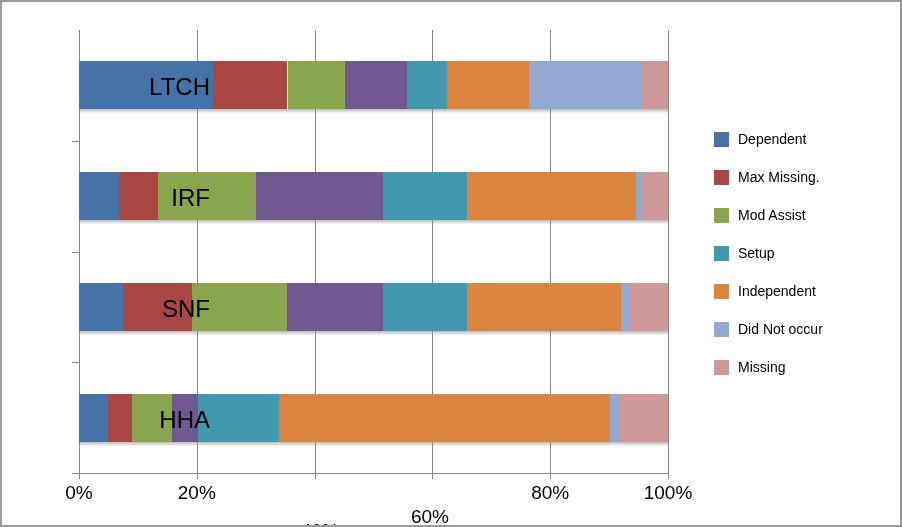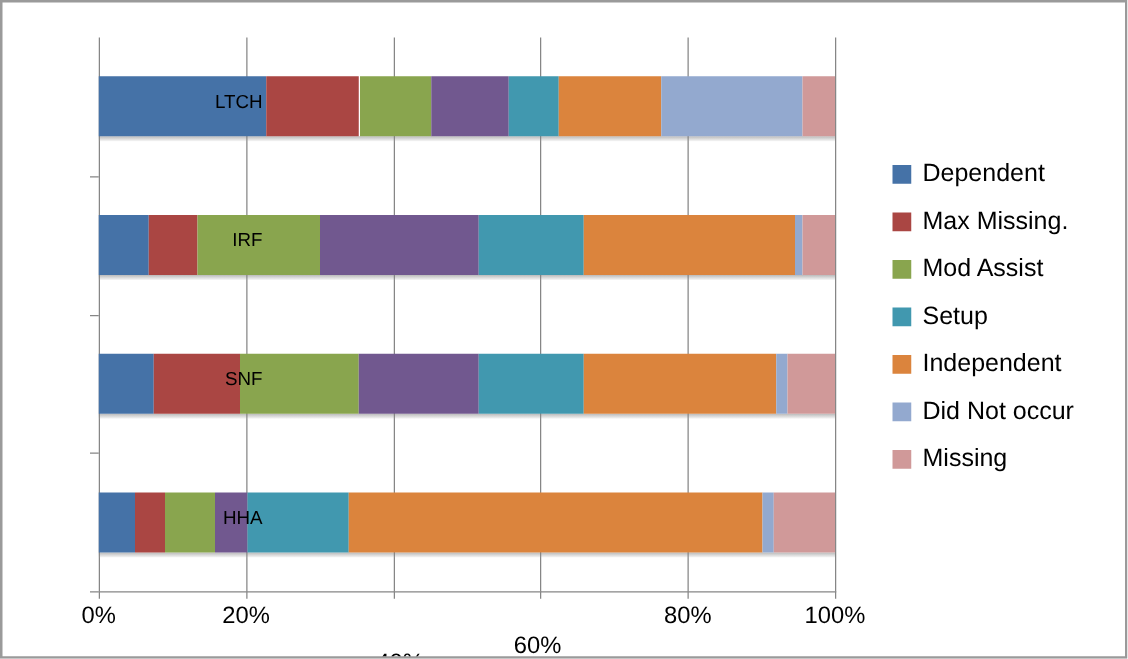--- a/index.html
+++ b/index.html
@@ -81,21 +81,21 @@
     position: absolute;
     left: 0;
     height: 4px;
     background: linear-gradient(to bottom, rgba(130,130,130,.55), rgba(190,190,190,.12));
   }
   
   .cat-label {
     position: absolute;
     right: 690px;
     text-align: right;
-    font-size: 15px;
+    font-size: 24px;
     color: #000000;
     white-space: nowrap;
   }
   
   .x-label {
     position: absolute;
     top: 480px;
     font-size: 19px;
     color: #000000;
     text-align: center;
@@ -114,21 +114,21 @@
     align-items: center;
     height: 38px;
   }
   .legend-swatch {
     width: 15px;
     height: 15px;
     flex: 0 0 15px;
     margin-right: 9px;
   }
   .legend-text {
-    font-size: 20px;
+    font-size: 14px;
     color: #000000;
     white-space: nowrap;
   }
 </style>
 </head>
 <body>
 
 <div id="chart-root">
 
   <div id="plot-area"></div>

